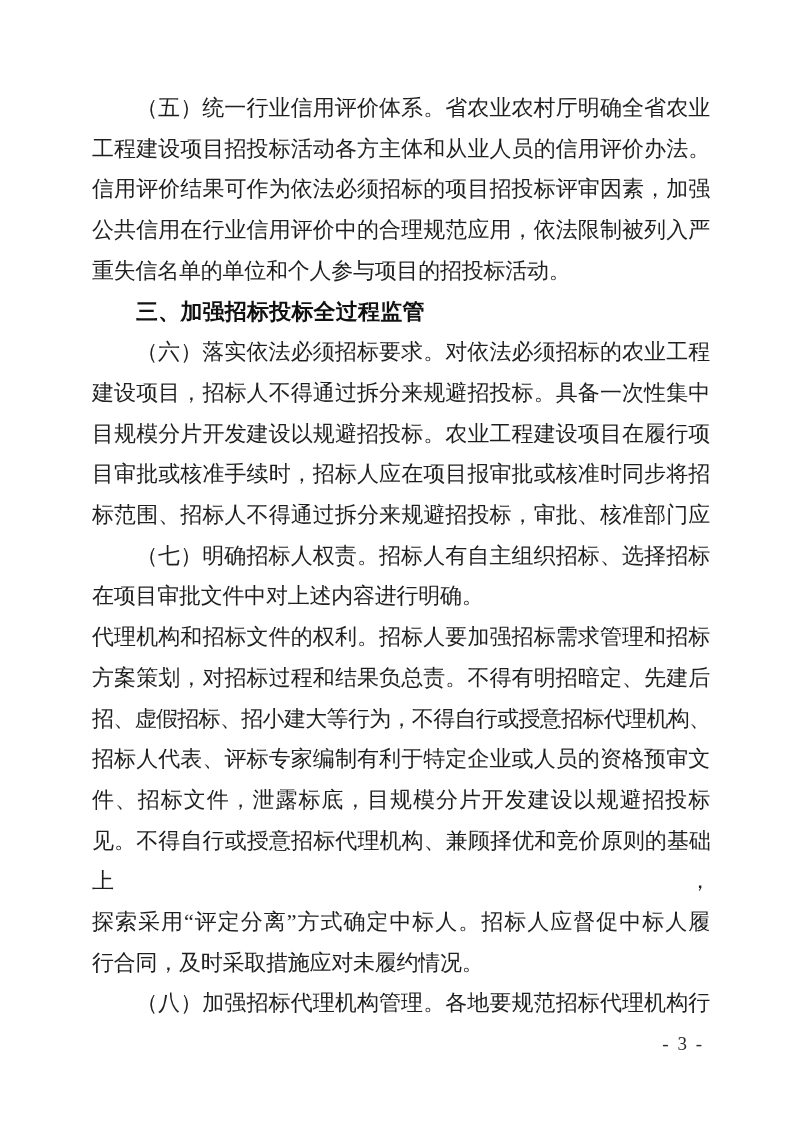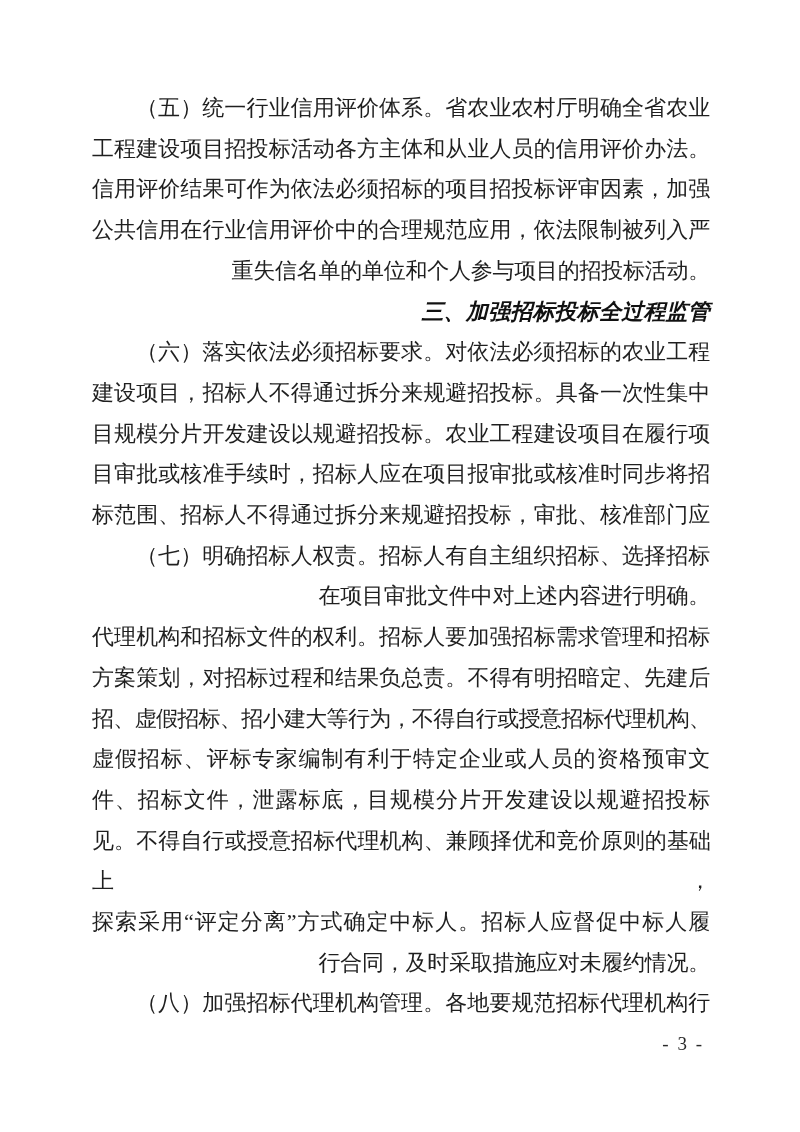--- a/index.html
+++ b/index.html
@@ -20,40 +20,39 @@
     position: absolute;
     left: 92px;
     top: 88px;
     width: 618px;
   }
   .line {
     font-size: 22px;
     line-height: 40.7px;
     letter-spacing: -0.25px;
     color: #1f1f1f;
-    text-align: right;
+    text-align: left;
     white-space: normal;
   }
   .line.fill {
     text-align: justify;
     text-align-last: justify;
   }
   .line.indent {
     text-indent: 2em;
   }
   .line.tight {
     letter-spacing: -1.1px;
   }
   .line.heading {
     font-family: "Liberation Sans", "DejaVu Sans", sans-serif;
     font-weight: 700;
     color: #111111;
     font-size: 22px;
     letter-spacing: 0.2px;
-    font-style: italic;
   }
   .page-number {
     position: absolute;
     top: 1033px;
     right: 96px;
     font-size: 19px;
     letter-spacing: 2px;
     color: #2a2a2a;
     font-family: "Liberation Serif", "DejaVu Serif", serif;
   }
@@ -72,21 +71,21 @@
       <div class="line fill indent">（六）落实依法必须招标要求。对依法必须招标的农业工程</div>
       <div class="line fill">建设项目，招标人不得通过拆分来规避招投标。具备一次性集中</div>
       <div class="line fill">目规模分片开发建设以规避招投标。农业工程建设项目在履行项</div>
       <div class="line fill">目审批或核准手续时，招标人应在项目报审批或核准时同步将招</div>
       <div class="line fill">标范围、招标人不得通过拆分来规避招投标，审批、核准部门应</div>
       <div class="line fill indent">（七）明确招标人权责。招标人有自主组织招标、选择招标</div>
       <div class="line">在项目审批文件中对上述内容进行明确。</div>
       <div class="line fill">代理机构和招标文件的权利。招标人要加强招标需求管理和招标</div>
       <div class="line fill">方案策划，对招标过程和结果负总责。不得有明招暗定、先建后</div>
       <div class="line fill tight">招、虚假招标、招小建大等行为，不得自行或授意招标代理机构、</div>
-      <div class="line fill">虚假招标、评标专家编制有利于特定企业或人员的资格预审文</div>
+      <div class="line fill">招标人代表、评标专家编制有利于特定企业或人员的资格预审文</div>
       <div class="line fill">件、招标文件，泄露标底，目规模分片开发建设以规避招投标</div>
       <div class="line fill tight">见。不得自行或授意招标代理机构、兼顾择优和竞价原则的基础上，</div>
       <div class="line fill">探索采用“评定分离”方式确定中标人。招标人应督促中标人履</div>
       <div class="line">行合同，及时采取措施应对未履约情况。</div>
       <div class="line fill indent">（八）加强招标代理机构管理。各地要规范招标代理机构行</div>
     </div>
   <div class="page-number">- 3 -</div>
 </div>
 
 </body></html>

